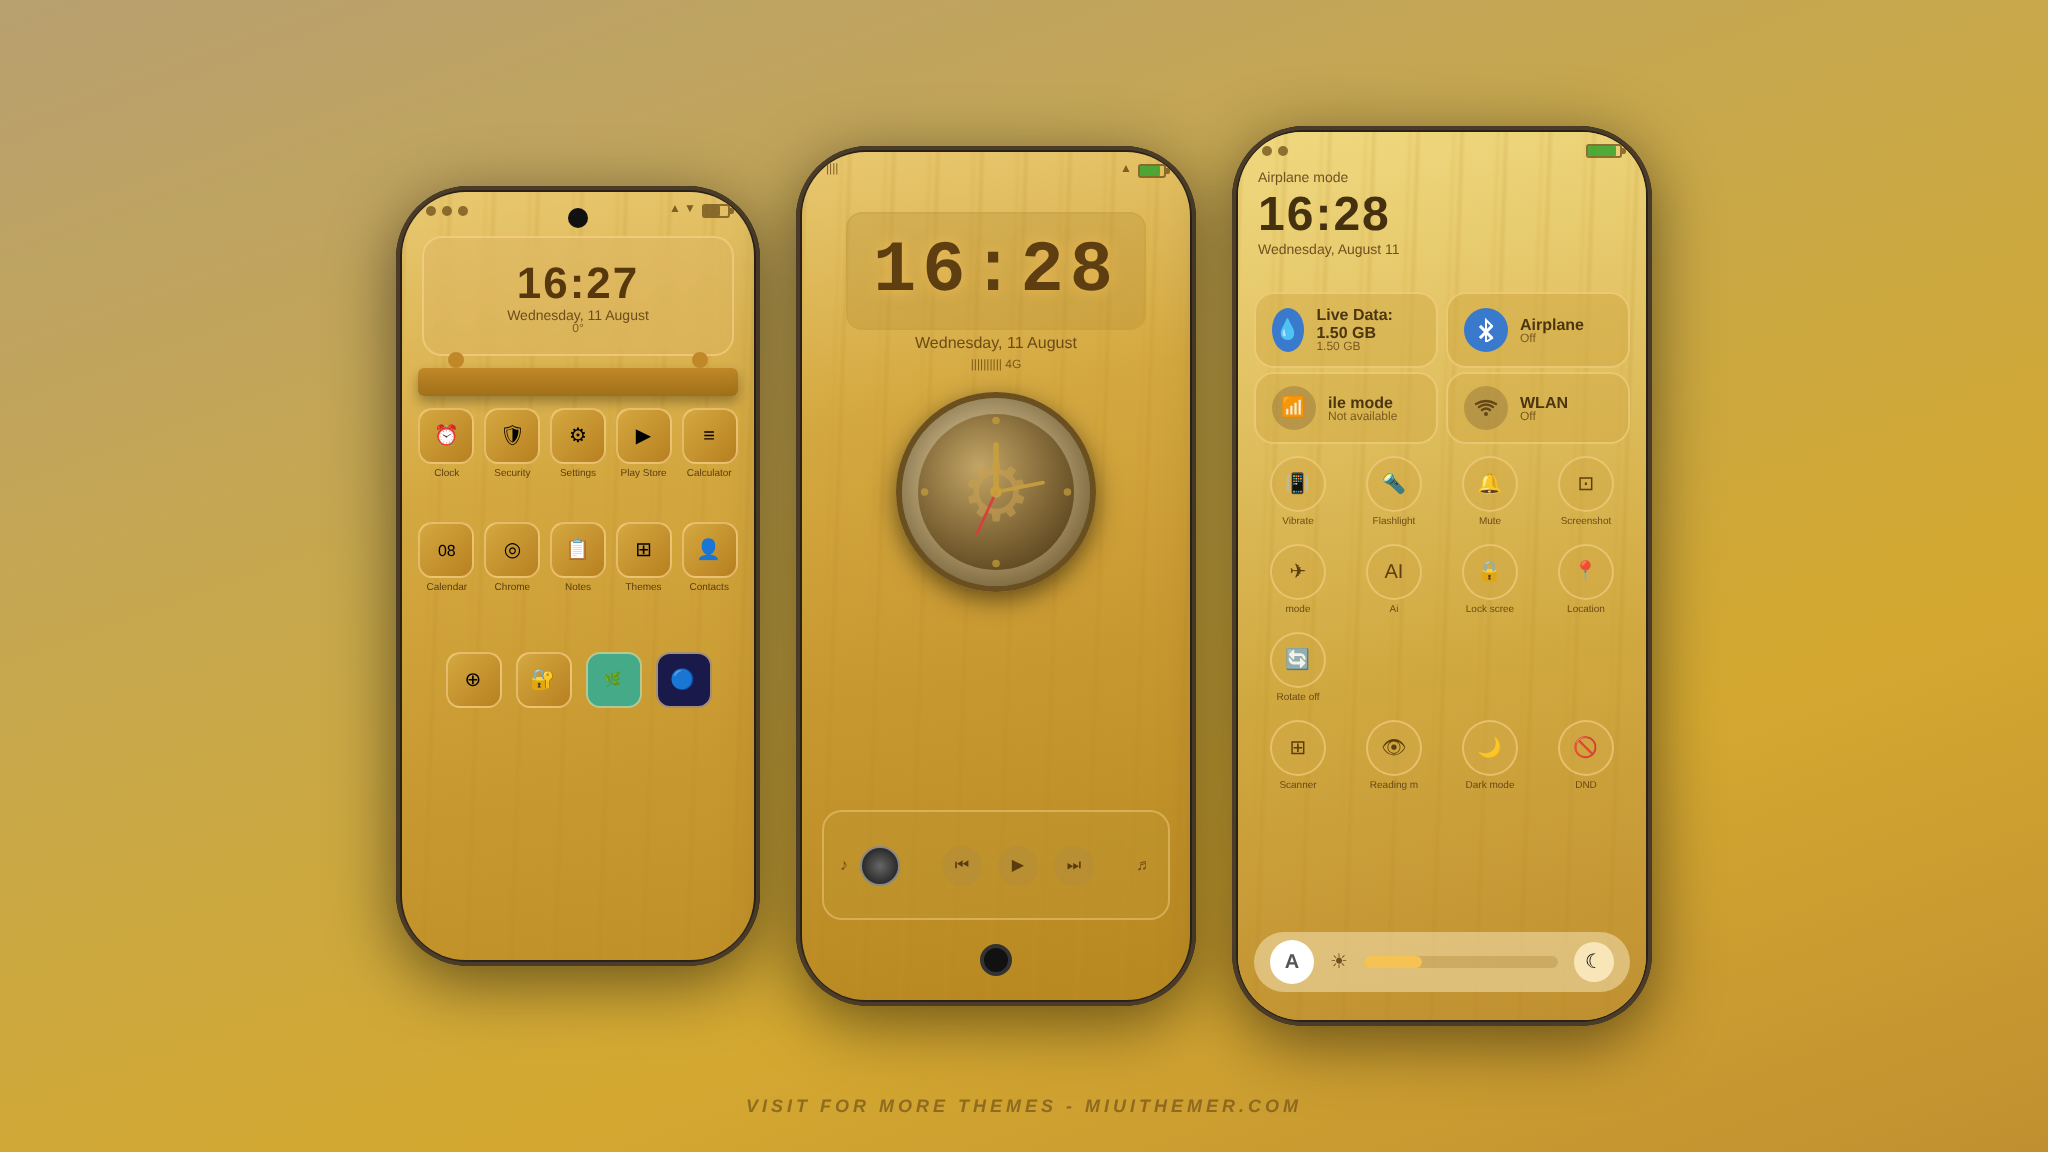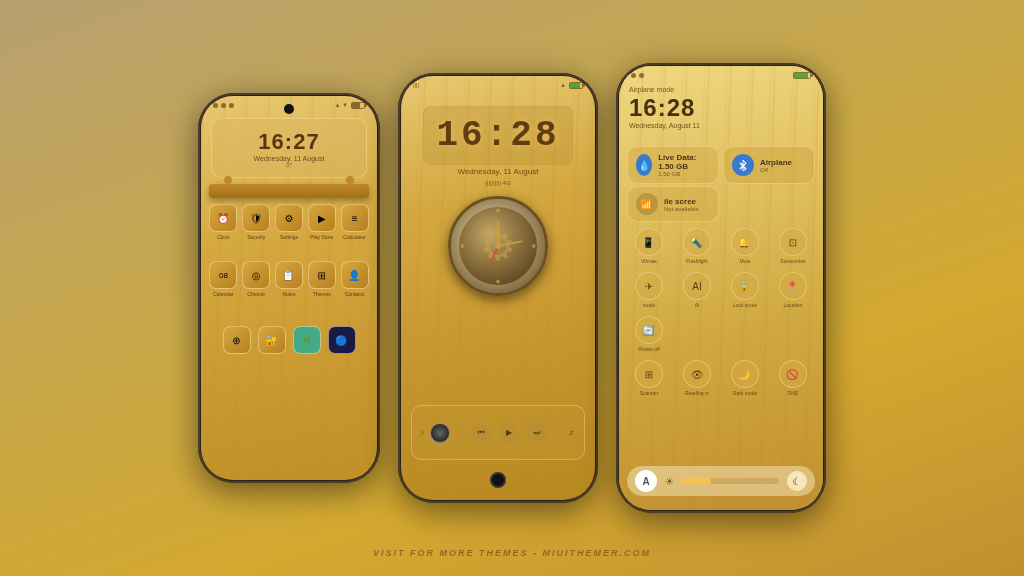--- a/index.html
+++ b/index.html
@@ -725,22 +725,36 @@
             <div class="ctrl-tile-title">Airplane</div>
             <div class="ctrl-tile-sub">Off</div>
           </div>
         </div>
       </div>
 
       <div class="ctrl-grid" style="top:120px;">
         <div class="ctrl-tile">
           <div class="ctrl-tile-icon gray">📶</div>
           <div class="ctrl-tile-text">
-            <div class="ctrl-tile-title">ile scree</div>
+            <div class="ctrl-tile-title">ile mode</div>
             <div class="ctrl-tile-sub">Not available</div>
+          </div>
+        </div>
+        <div class="ctrl-tile">
+          <div class="ctrl-tile-icon gray">
+            <svg width="12" height="12" viewBox="0 0 12 12" fill="rgba(80,50,10,0.8)">
+              <path d="M6 9 L6 9" stroke="rgba(80,50,10,0.8)" stroke-width="2" stroke-linecap="round"></path>
+              <path d="M4 7 Q6 5.5 8 7" stroke="rgba(80,50,10,0.8)" stroke-width="1.2" fill="none" stroke-linecap="round"></path>
+              <path d="M2.5 5.5 Q6 3 9.5 5.5" stroke="rgba(80,50,10,0.8)" stroke-width="1.2" fill="none" stroke-linecap="round"></path>
+              <path d="M1 4 Q6 1 11 4" stroke="rgba(80,50,10,0.8)" stroke-width="1.2" fill="none" stroke-linecap="round"></path>
+            </svg>
+          </div>
+          <div class="ctrl-tile-text">
+            <div class="ctrl-tile-title">WLAN</div>
+            <div class="ctrl-tile-sub">Off</div>
           </div>
         </div>
       </div>
 
       <div class="icon-grid" style="top:162px;">
         <div class="icon-btn">
           <div class="icon-btn-circle">📳</div>
           <div class="icon-btn-label">Vibrate</div>
         </div>
         <div class="icon-btn">

